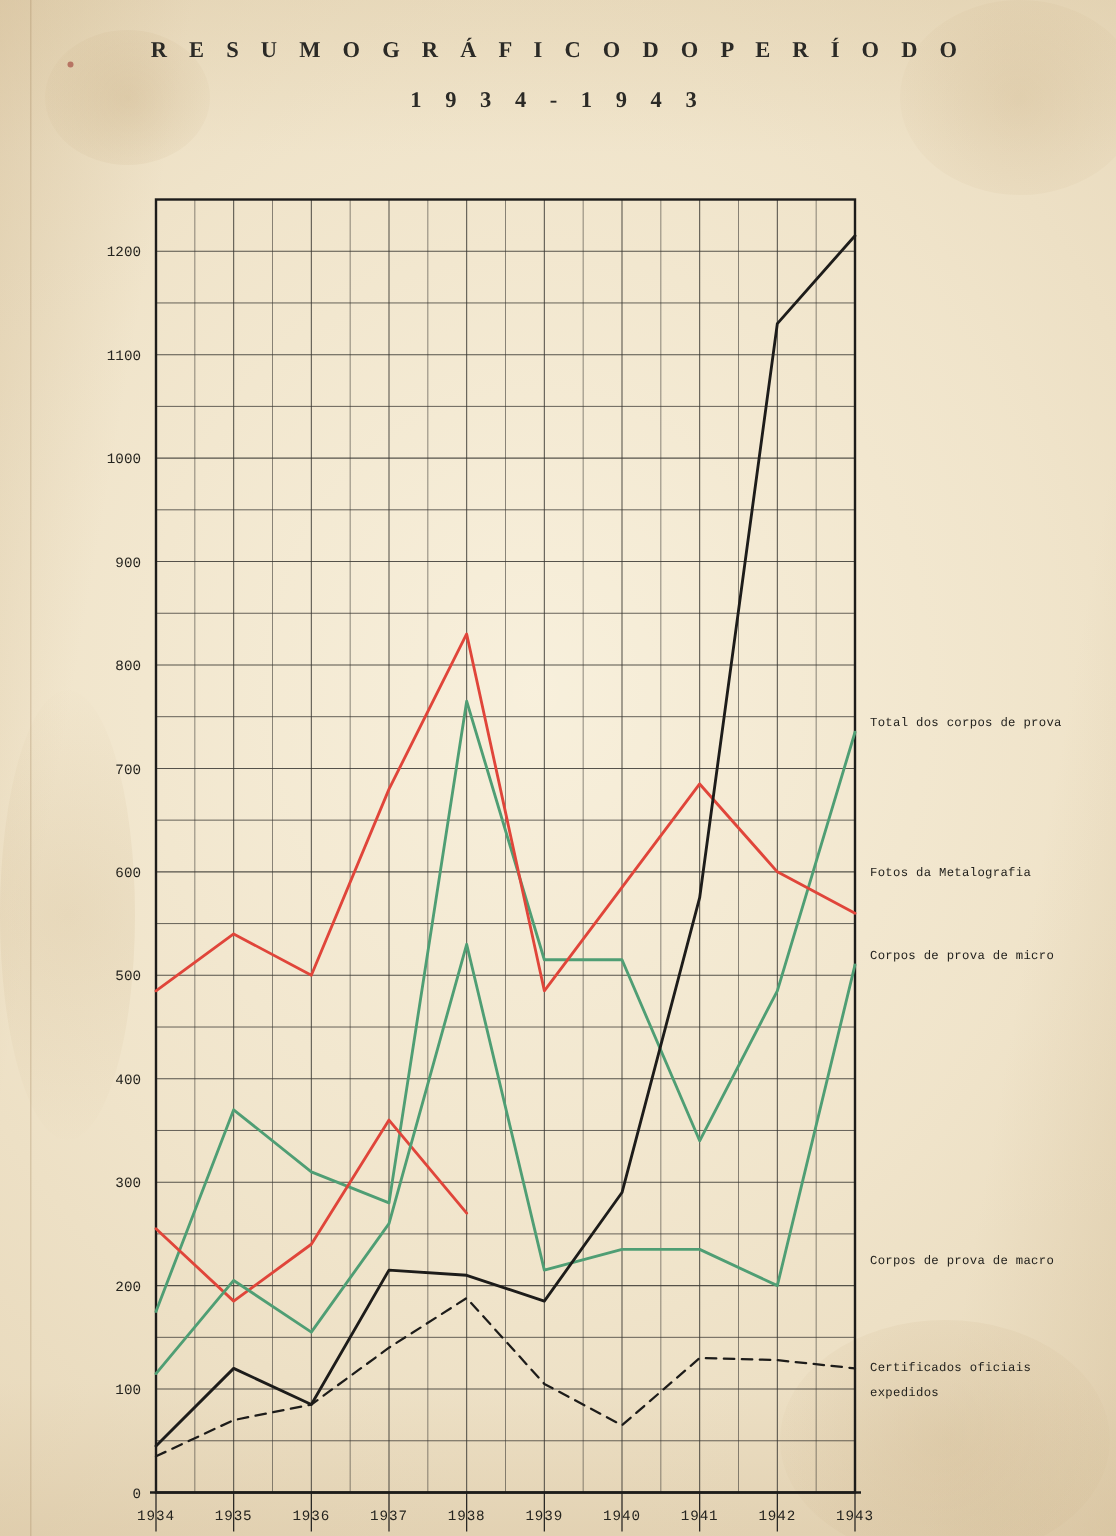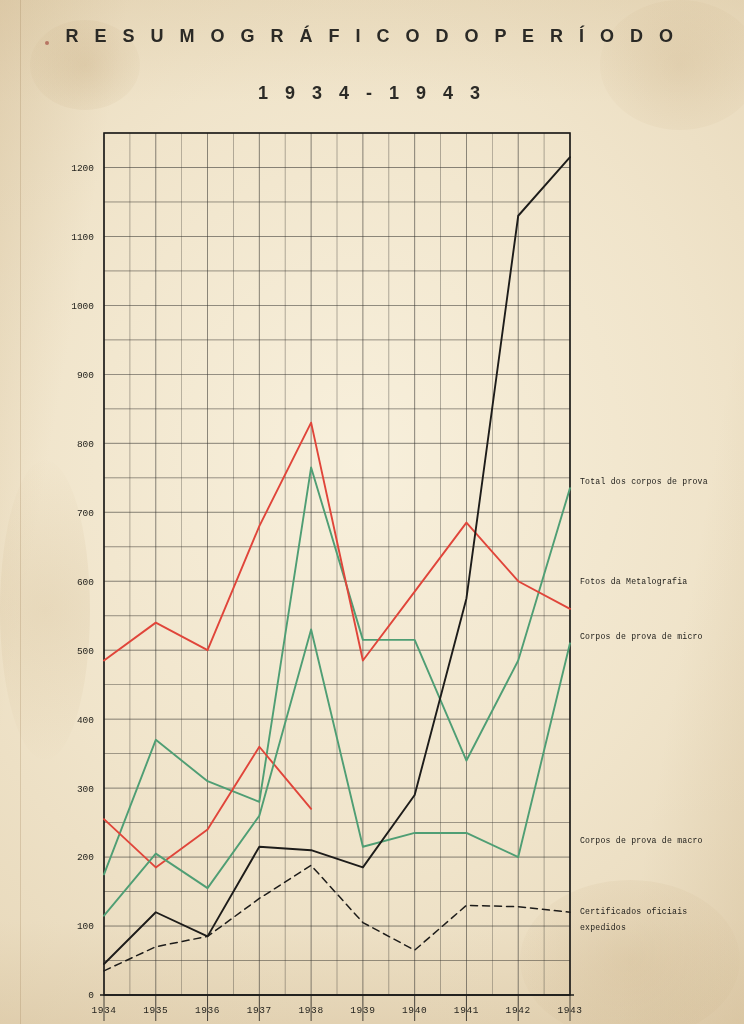--- a/index.html
+++ b/index.html
@@ -50,28 +50,28 @@
     width: 1px;
     background: rgba(150,120,80,0.25);
   }
 
   .title-block {
     position: absolute;
     left: 0; right: 0; top: 26px;
     text-align: center;
   }
   .title-line1, .title-line2 {
-    font-family: Liberation Sans, sans-serif;
+    font-family: Liberation Serif, serif;
     color: #2b2a26;
     font-weight: 700;
     letter-spacing: 5.5px;
-    font-size: 18px;
+    font-size: 15px;
   }
   .title-line2 {
-    margin-top: 36px;
+    margin-top: 16px;
     letter-spacing: 6px;
   }
 
   
   #chart-wrap {
     position: absolute;
     left: 0; top: 0;
     width: 744px; height: 1024px;
   }
   svg { display: block; }

